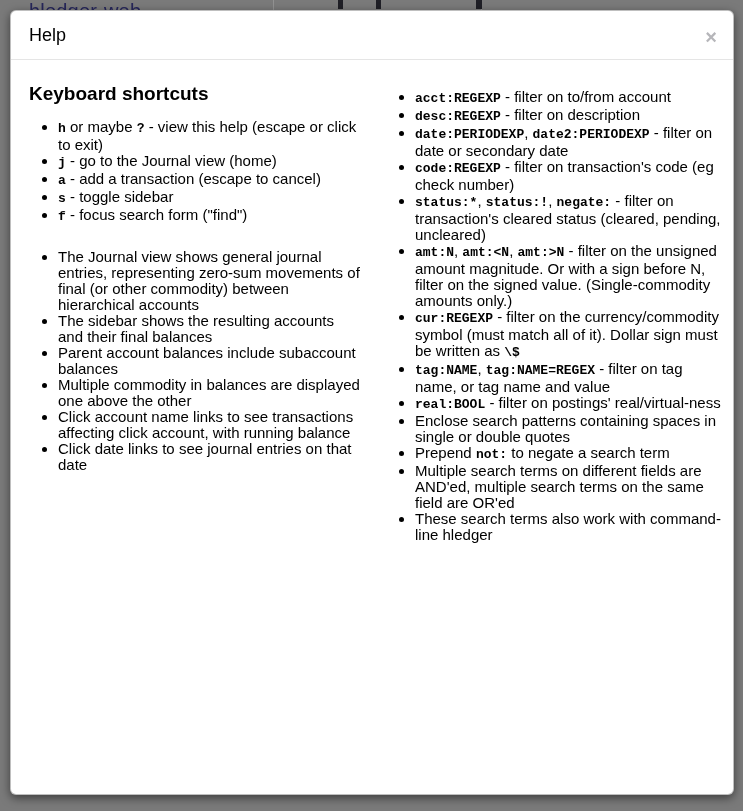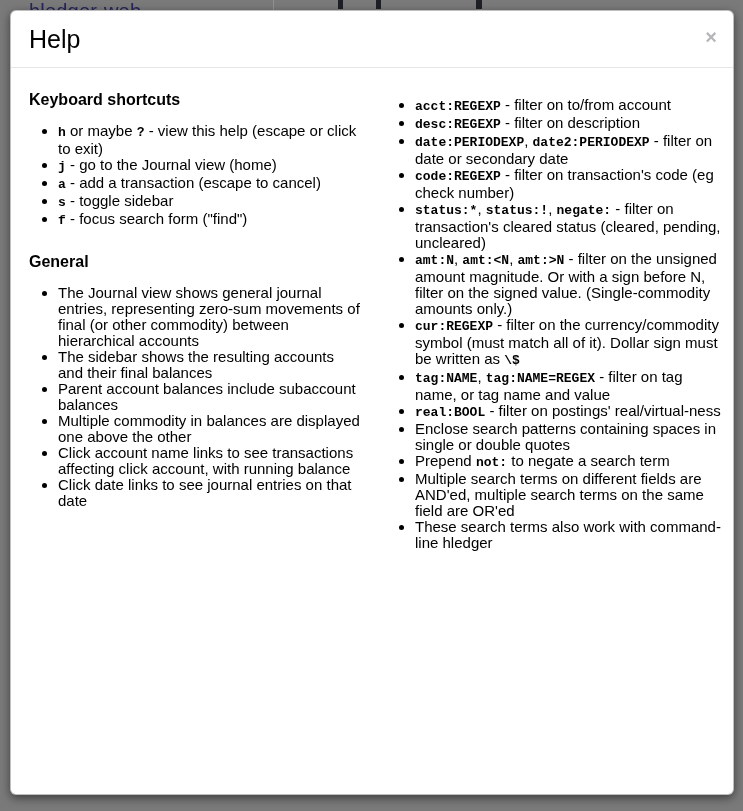--- a/index.html
+++ b/index.html
@@ -64,21 +64,21 @@
     box-shadow: 0 3px 10px rgba(0,0,0,0.5);
     overflow: hidden;
   }
   .modal-header {
     position: relative;
     padding: 13px 16px 12px 18px;
     border-bottom: 1px solid #e5e5e5;
   }
   .modal-title {
     margin: 0;
-    font-size: 25px;
+    font-size: 18px;
     font-weight: 400;
     line-height: 1.25;
     color: #000;
   }
   .close-btn {
     position: absolute;
     top: 16px;
     right: 16px;
     font-size: 20px;
     font-weight: 700;
@@ -93,21 +93,21 @@
     box-sizing: border-box;
   }
   .col {
     width: 50%;
     box-sizing: border-box;
   }
   .col-left  { padding-right: 14px; }
   .col-right { padding-left: 10px; padding-right: 2px; }
   .section-heading {
     margin: 8px 0 0;
-    font-size: 16px;
+    font-size: 19px;
     font-weight: 700;
     color: #000;
   }
   ul.help-list {
     margin: 14px 0 24px;
     padding-left: 29px;
     list-style-type: disc;
   }
   ul.help-list li {
     font-size: 15px;
@@ -144,21 +144,20 @@
     <div class="modal-body">
       <div class="col col-left">
           <h4 class="section-heading">Keyboard shortcuts</h4>
           <ul class="help-list">
             <li><code>h</code> or maybe <code>?</code> - view this help (escape or click to exit)</li>
             <li><code>j</code> - go to the Journal view (home)</li>
             <li><code>a</code> - add a transaction (escape to cancel)</li>
             <li><code>s</code> - toggle sidebar</li>
             <li><code>f</code> - focus search form ("find")</li>
           </ul>
-          <h4 class="section-heading">General</h4>
           <ul class="help-list">
             <li>The Journal view shows general journal entries, representing zero-sum movements of final (or other commodity) between hierarchical accounts</li>
             <li>The sidebar shows the resulting accounts and their final balances</li>
             <li>Parent account balances include subaccount balances</li>
             <li>Multiple commodity in balances are displayed one above the other</li>
             <li>Click account name links to see transactions affecting click account, with running balance</li>
             <li>Click date links to see journal entries on that date</li>
           </ul>
         </div>
       <div class="col col-right">

